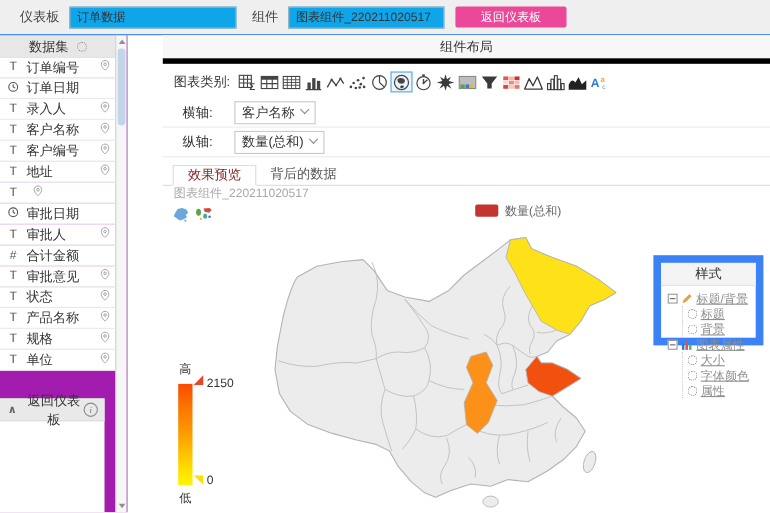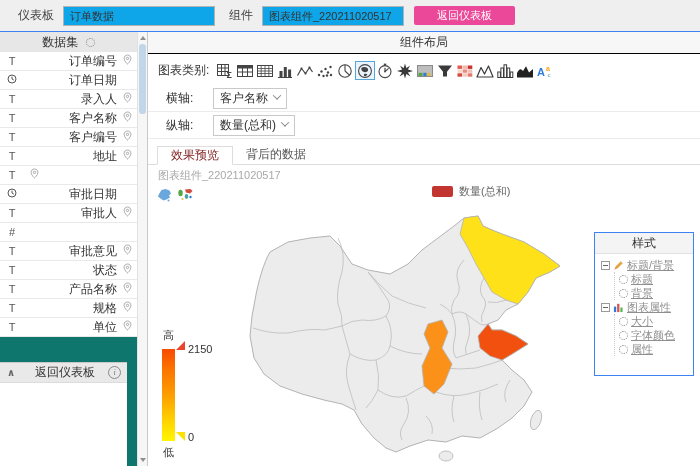--- a/index.html
+++ b/index.html
@@ -11,33 +11,33 @@
     border-bottom:1px solid #3b82f6;display:flex;align-items:center;box-sizing:border-box;}
   .tb-label{margin-left:18px;color:#444;}
   .tb-label.second{margin-left:14px;}
   .tb-input{margin-left:9px;width:138px;height:18px;line-height:18px;background:#0ea5e9;
     border:1px solid #b3b3b3;padding:0 6px;color:#333;font-size:11px;overflow:hidden;white-space:nowrap;}
   .tb-input.comp{width:128px;}
   .tb-btn{margin-left:10px;height:19px;border:none;background:#ec4899;color:#fff;font-size:11px;
     padding:0 23px;border-radius:2px;cursor:pointer;font-family:Liberation Mono, monospace;}
 
   
-  .sidebar{position:absolute;left:0;top:32px;width:148px;height:434px;background:#0f766e;
+  .sidebar{position:absolute;left:0;top:32px;width:116px;height:434px;background:#a21caf;
     border-right:1px solid #c9c9c9;box-sizing:border-box;}
   .sb-content{position:absolute;left:0;top:0;right:10px;bottom:0;}
   .sb-header{height:20px;line-height:20px;background:#e7e7e7;text-align:center;color:#333;}
   .sb-header .gear{margin-left:4px;vertical-align:-1px;}
   .gear{display:inline-block;width:9px;height:9px;border:1px dotted #878787;border-radius:50%;box-sizing:border-box;}
   .sb-group{height:19px;line-height:19px;margin-top:5px;background:#f2f2f2;text-align:center;
     border-top:1px solid #e3e3e3;border-bottom:1px solid #e3e3e3;}
   .sb-row{height:18px;border-bottom:1px solid #e9e9e9;display:flex;align-items:center;background:#fff;}
   .sb-row .fglyph{width:24px;text-align:center;color:#555;font-size:11px;line-height:1;}
   .sb-row .fglyph .clockg{display:none;}
   .sb-row[data-type="date"] .fglyph .clockg{display:inline;}
-  .sb-row .lbl{flex:1;text-align:right;color:#333;}
+  .sb-row .lbl{flex:1;text-align:left;color:#333;}
   .sb-row .pin{width:20px;text-align:center;}
   .sb-row[data-type="date"] .pin svg,.sb-row[data-type="number"] .pin svg{visibility:hidden;}
 
   .drill{position:absolute;left:0;right:10px;bottom:0;height:103px;border-top:1px solid #c9c9c9;background:#fff;}
   .drill-header{height:19px;background:#e9e9e9;display:flex;align-items:center;border-bottom:1px solid #dcdcdc;}
   .drill-header .collapse{width:22px;text-align:center;color:#666;font-size:10px;font-weight:bold;}
   .drill-header .dtitle{flex:1;text-align:center;color:#333;}
   .drill-header .info{width:11px;height:11px;margin-right:6px;border:1px solid #8a8a8a;border-radius:50%;
     font-size:8px;line-height:11px;text-align:center;color:#777;font-family:"Liberation Serif",serif;font-style:italic;}
 
@@ -45,21 +45,21 @@
   .sb-scrollbar .arr{position:absolute;left:0;width:9px;height:10px;}
   .sb-scrollbar .arr::after{content:"";position:absolute;left:2px;border-left:3px solid transparent;border-right:3px solid transparent;}
   .sb-scrollbar .up{top:1px;}
   .sb-scrollbar .up::after{top:3px;border-bottom:4px solid #8f8f8f;}
   .sb-scrollbar .down{bottom:1px;}
   .sb-scrollbar .down::after{top:3px;border-top:4px solid #8f8f8f;}
   .sb-scrollbar .thumb{position:absolute;left:1px;top:12px;width:7px;height:70px;background:#c2d6ea;border-radius:3px;}
 
   
   .main{position:absolute;left:148px;top:32px;width:552px;height:434px;background:#fff;}
-  .layout-header{height:21px;line-height:21px;background:#f7f7f7;border-bottom:1px solid #000000;
+  .layout-header{height:21px;line-height:21px;background:#f7f7f7;border-bottom:5px solid #000000;
     text-align:center;color:#333;}
   .cat-row{display:flex;align-items:center;padding:7px 0 5px 10px;}
   .cat-label{color:#333;margin-right:6px;}
   .ct{width:20px;height:19px;display:inline-flex;align-items:center;justify-content:center;
     border:1px solid transparent;box-sizing:border-box;cursor:pointer;}
   .ct.selected{border-color:#57a6d8;background:#eaf5fd;}
   .axis-row{height:26px;display:flex;align-items:center;border-bottom:1px solid #ececec;padding-left:18px;}
   .axis-label{width:47px;color:#333;}
   .select{border:1px solid #c9c9c9;height:19px;display:inline-flex;align-items:center;
     padding:0 6px;background:#fff;cursor:pointer;color:#333;}
@@ -87,21 +87,21 @@
   .vm-hmin{position:absolute;left:14px;bottom:0px;}
   .vm-min{position:absolute;left:26px;bottom:-2px;}
   .vm-low{margin-left:3px;margin-top:4px;}
 
   .mapwrap{position:absolute;left:92px;top:180px;width:340px;height:250px;}
   .map-outline{fill:#ececec;stroke:#b3b3b3;stroke-width:1;stroke-linejoin:round;}
   .inner{fill:none;stroke:#bdbdbd;stroke-width:0.8;}
   .prov{stroke:#b3b3b3;stroke-width:0.8;stroke-linejoin:round;}
 
   
-  .style-panel{position:absolute;left:446px;top:200px;width:100px;height:144px;border:1px solid #3b82f6;
+  .style-panel{position:absolute;left:446px;top:200px;width:100px;height:82px;border:7px solid #3b82f6;
     background:#fff;box-sizing:border-box;}
   .sp-header{height:20px;line-height:20px;background:#f4f4f4;border-bottom:1px solid #e2e2e2;text-align:center;color:#333;}
   .sp-tree{padding:4px 0 0 6px;font-size:11px;color:#8f8f8f;}
   .sp-node{display:flex;align-items:center;height:14px;gap:3px;text-decoration:underline;}
   .sp-children{margin-left:13px;border-left:1px dotted #ccc;padding-left:4px;}
   .expander{width:9px;height:9px;border:1px solid #9a9a9a;position:relative;background:#fff;flex:0 0 auto;box-sizing:border-box;}
   .expander::after{content:"";position:absolute;left:1px;right:1px;top:3px;height:1px;background:#666;}
 </style>
 </head>
 <body>
@@ -253,20 +253,21 @@
                 <circle cx="5" cy="4.8" r="1.3" fill="none" stroke="#9a9a9a" stroke-width="0.9"></circle>
               </svg>
             </span>
           </div>
 
           <div class="sb-row" data-type="number">
             <span class="fglyph">
               <span class="tg">#</span>
               
             </span>
+            <span class="lbl">合计金额</span>
             <span class="pin">
               <svg width="9" height="11" viewBox="0 0 10 12">
                 <path d="M5 1C2.8 1 1.2 2.7 1.2 4.8 1.2 7.8 5 11 5 11s3.8-3.2 3.8-6.2C8.8 2.7 7.2 1 5 1z" fill="none" stroke="#9a9a9a" stroke-width="0.9"></path>
                 <circle cx="5" cy="4.8" r="1.3" fill="none" stroke="#9a9a9a" stroke-width="0.9"></circle>
               </svg>
             </span>
           </div>
 
           <div class="sb-row" data-type="text">
             <span class="fglyph">

